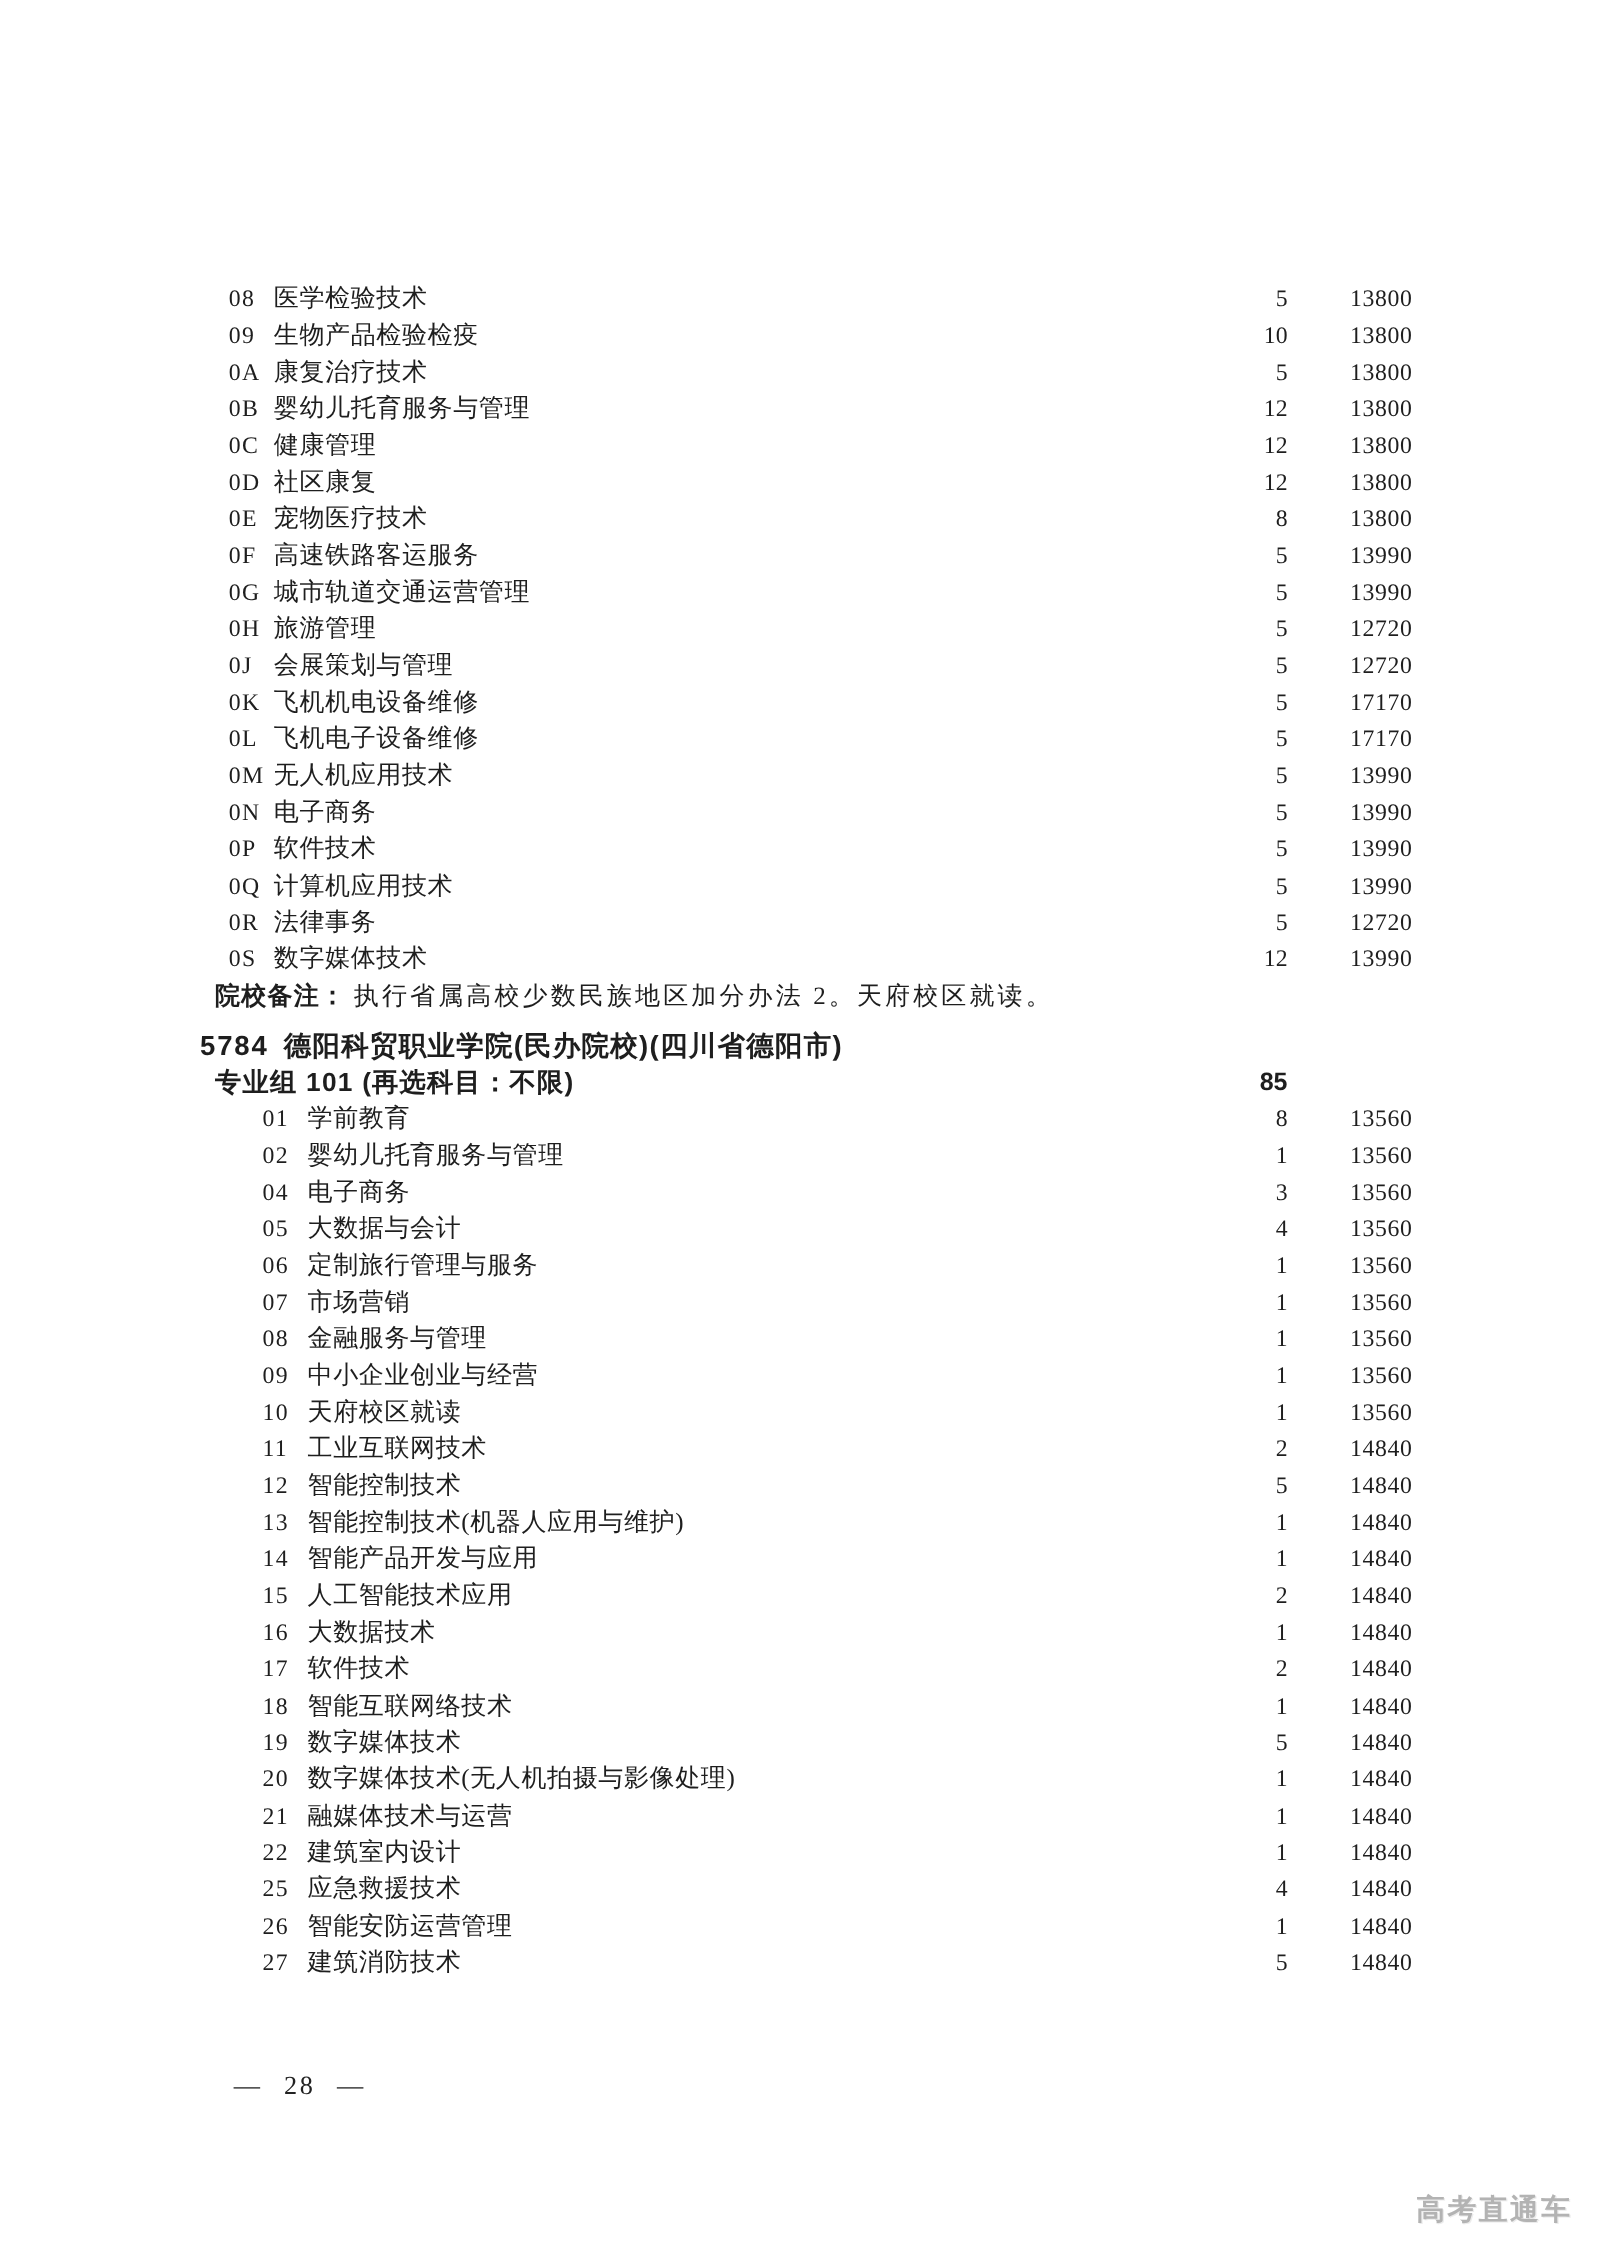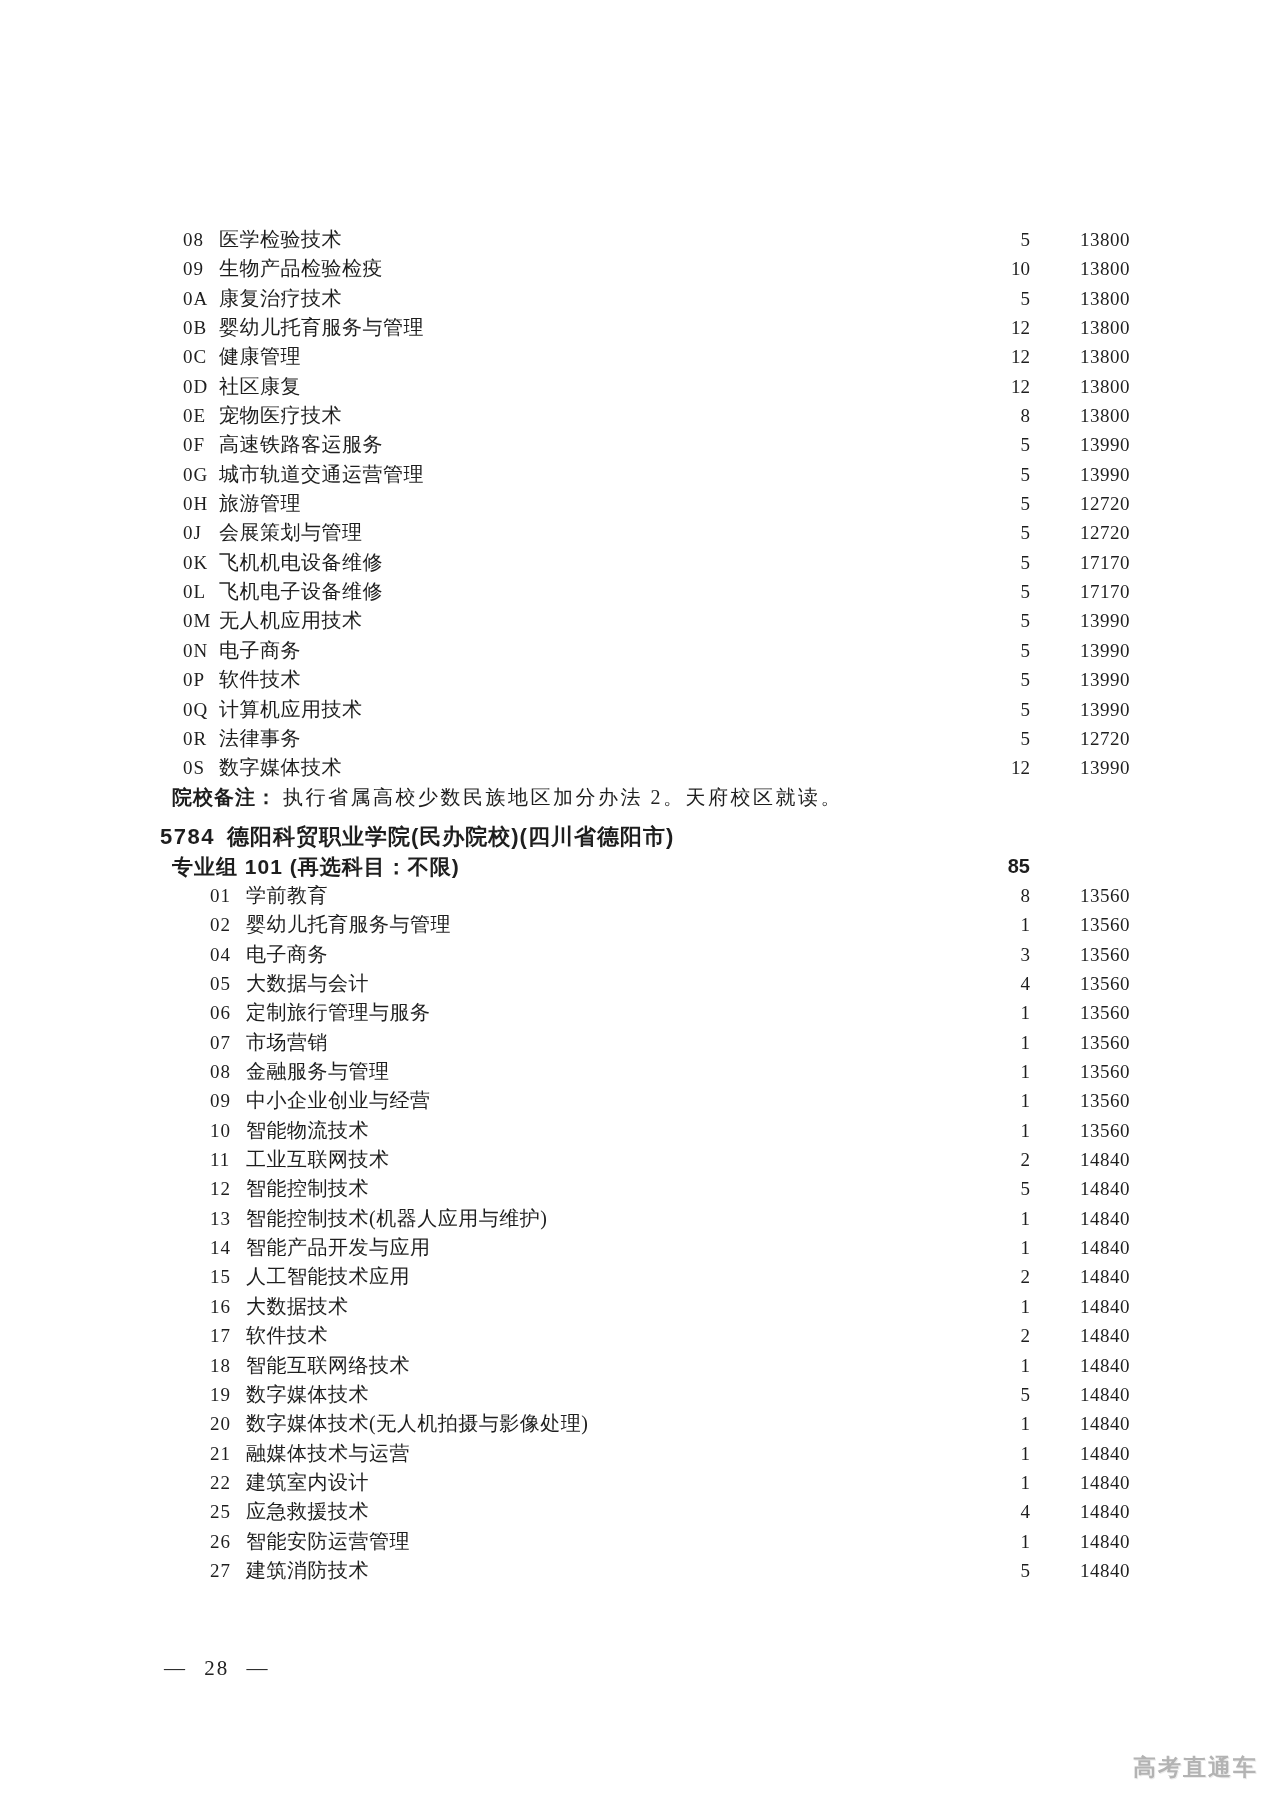--- a/index.html
+++ b/index.html
@@ -55,21 +55,21 @@
     font-family:"Liberation Sans","DejaVu Sans",sans-serif;
     font-weight:bold;font-size:21px;letter-spacing:1px;white-space:nowrap;
   }
   .group-line .group-quota{
     position:absolute;right:250px;
     font-family:"Liberation Sans","DejaVu Sans",sans-serif;
     font-weight:bold;font-size:20px;margin-left:16px;
   }
 
   .footer{
-    position:absolute;left:164px;top:1656px;
+    position:absolute;left:187px;top:1656px;
     font-size:21px;letter-spacing:2px;word-spacing:10px;
     color:#222;
   }
   .watermark{
     position:absolute;right:22px;top:1752px;
     font-family:"Liberation Sans","DejaVu Sans",sans-serif;
     font-weight:bold;font-size:23px;letter-spacing:2px;
     color:#b3b3b3;
     text-shadow:1px 1px 0 #ececec;
   }
@@ -253,21 +253,21 @@
         <span class="fee">13560</span>
       </div>
       <div class="row">
         <span class="code">09</span>
         <span class="name">中小企业创业与经营</span>
         <span class="quota">1</span>
         <span class="fee">13560</span>
       </div>
       <div class="row">
         <span class="code">10</span>
-        <span class="name">智能物流技术</span>
+        <span class="name">天府校区就读</span>
         <span class="quota">1</span>
         <span class="fee">13560</span>
       </div>
       <div class="row">
         <span class="code">11</span>
         <span class="name">工业互联网技术</span>
         <span class="quota">2</span>
         <span class="fee">14840</span>
       </div>
       <div class="row">

